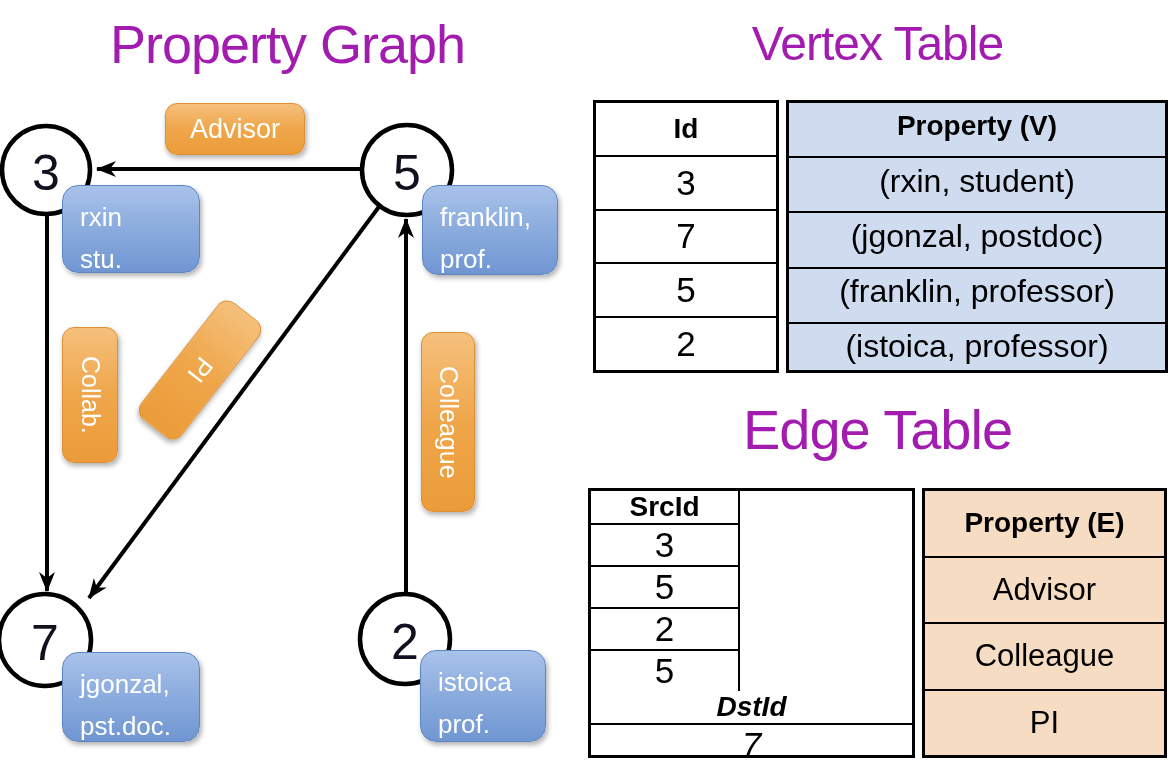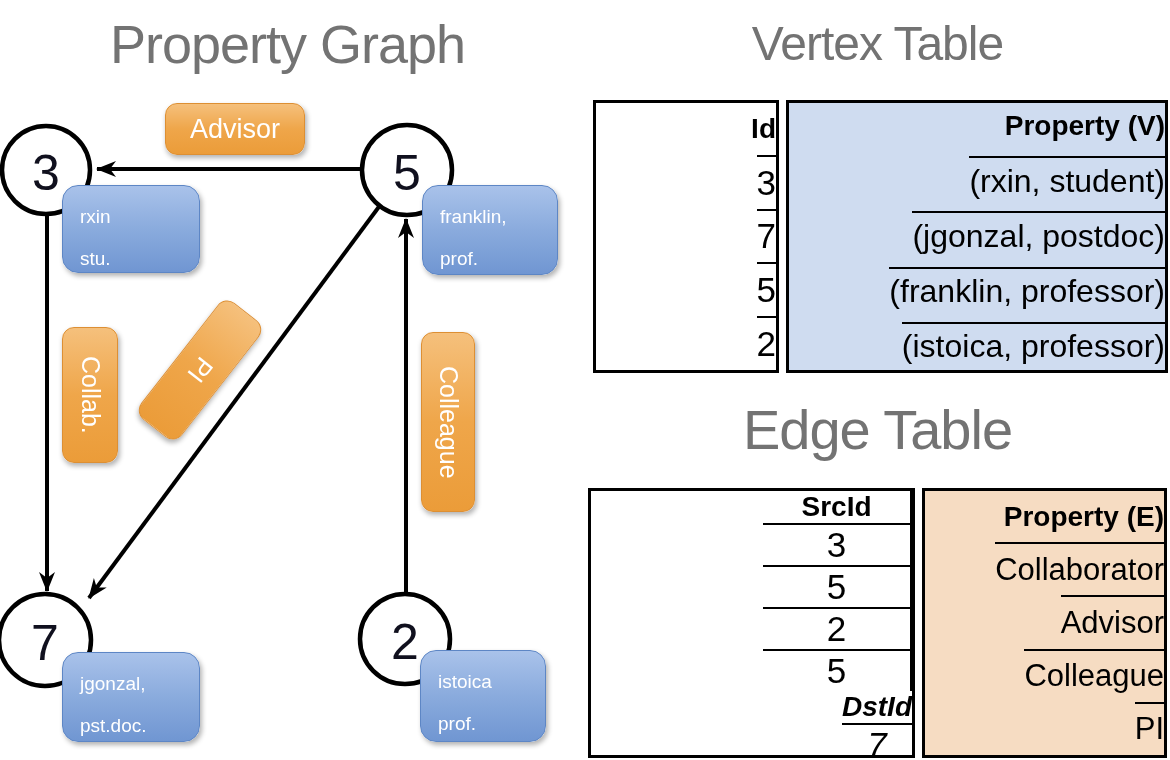--- a/index.html
+++ b/index.html
@@ -2,21 +2,21 @@
 <html><head>
 <meta charset="utf-8">
 <style>
   html,body{margin:0;padding:0;}
   body{
     width:1170px;height:760px;position:relative;overflow:hidden;
     background:#ffffff;font-family:"Liberation Sans",sans-serif;color:#000;
   }
   .title{
     position:absolute;text-align:center;font-size:54px;line-height:60px;
-    font-weight:400;letter-spacing:-1px;color:#737373;white-space:nowrap;
+    font-weight:400;letter-spacing:-1px;color:#a21caf;white-space:nowrap;
   }
   #graph-title{left:0;top:14px;width:575px;}
   #vertex-title{left:585px;top:14px;width:585px;font-size:48px;}
   #edge-title{left:585px;top:400px;width:585px;font-size:56px;}
 
   
   #graph-svg{position:absolute;left:0;top:0;z-index:1;}
   .ndigit{
     position:absolute;z-index:2;font-size:50px;color:#10101e;
     transform:translate(-50%,-50%);font-weight:400;
@@ -33,32 +33,32 @@
   #elabel-advisor{left:165px;top:103px;width:140px;height:52px;}
   #elabel-collab{left:62px;top:327px;width:56px;height:136px;}
   #elabel-pi{left:174px;top:296px;width:52px;height:148px;transform:rotate(38deg);}
   #elabel-colleague{left:421px;top:332px;width:54px;height:180px;}
 
   .nbox{
     position:absolute;z-index:4;border-radius:16px;color:#fff;
     background:linear-gradient(180deg,#a9c2ea 0%,#8aabdd 50%,#7096d2 100%);
     border:1.5px solid #5d86c5;
     box-shadow:2px 3px 5px rgba(0,0,0,.30);
-    padding:10px 0 17px 17px;font-size:19px;line-height:42px;box-sizing:border-box;
+    padding:10px 0 17px 17px;font-size:26px;line-height:42px;box-sizing:border-box;
   }
   .nbox span{display:block;}
   #nbox-rxin{left:62px;top:185px;width:138px;height:88px;}
   #nbox-franklin{left:422px;top:185px;width:136px;height:90px;}
   #nbox-jgonzal{left:62px;top:652px;width:138px;height:90px;}
   #nbox-istoica{left:420px;top:650px;width:126px;height:92px;}
 
   
   .tcol{
     position:absolute;box-sizing:border-box;border:3px solid #000;
-    display:flex;flex-direction:column;background:#fff;align-items:flex-end;
+    display:flex;flex-direction:column;background:#fff;
   }
   .cell{
     flex:1;display:flex;align-items:center;justify-content:center;
     font-size:35px;white-space:nowrap;
   }
   .cell.hdr{font-size:28px;font-weight:bold;}
   .cell + .cell{border-top:2.5px solid #000;}
 
   #vt-id{left:593px;top:100px;width:186px;height:273px;}
   #vt-prop{left:786px;top:100px;width:382px;height:273px;background:#cfdcf0;gap:7px;}
@@ -160,17 +160,16 @@
   <div class="et-sub" id="et-dst">
     <div class="cell hdr">DstId</div>
     <div class="cell">7</div>
     <div class="cell">3</div>
     <div class="cell">5</div>
     <div class="cell">7</div>
   </div>
 </div>
 <div class="tcol" id="et-prop">
   <div class="cell hdr">Property (E)</div>
-  <div class="cell">Collaborator</div>
   <div class="cell">Advisor</div>
   <div class="cell">Colleague</div>
   <div class="cell">PI</div>
 </div>
 
 </body></html>

